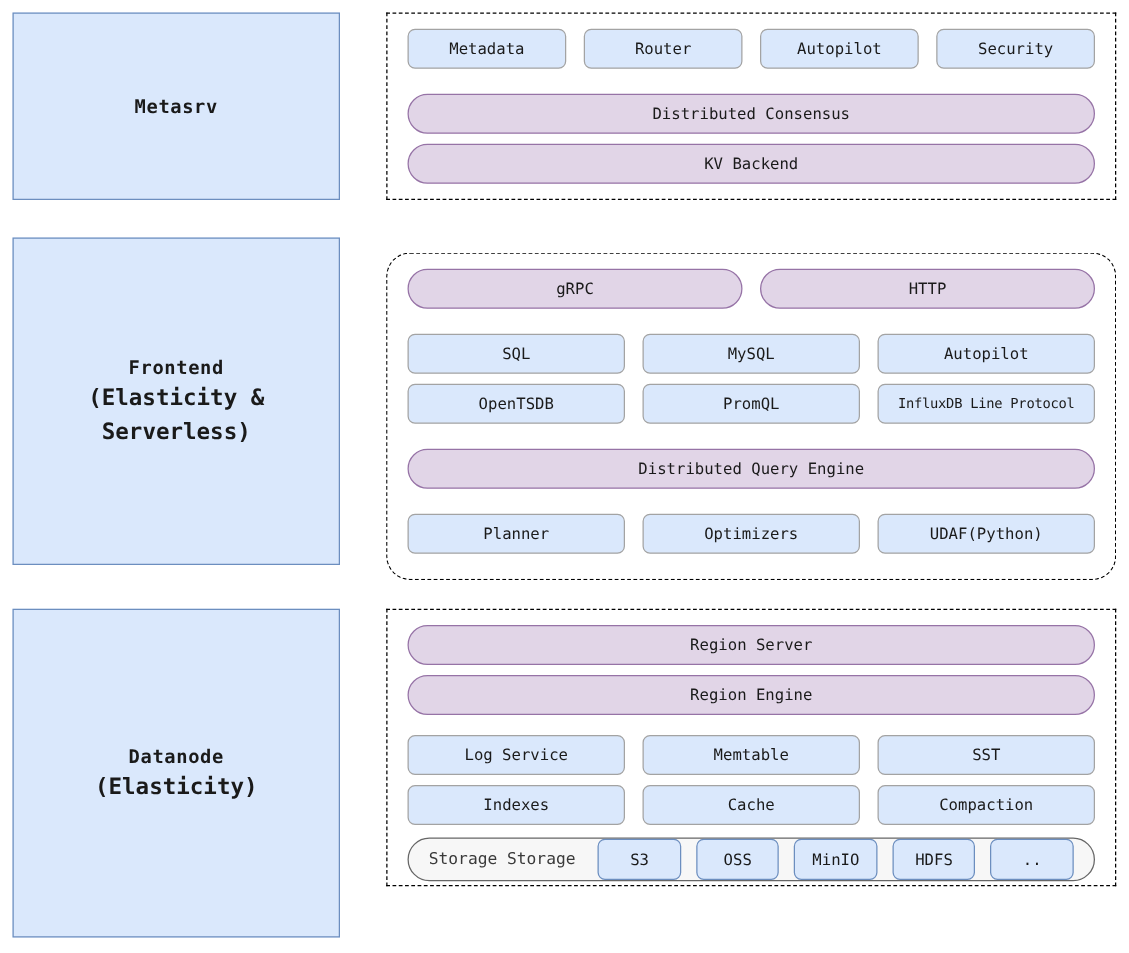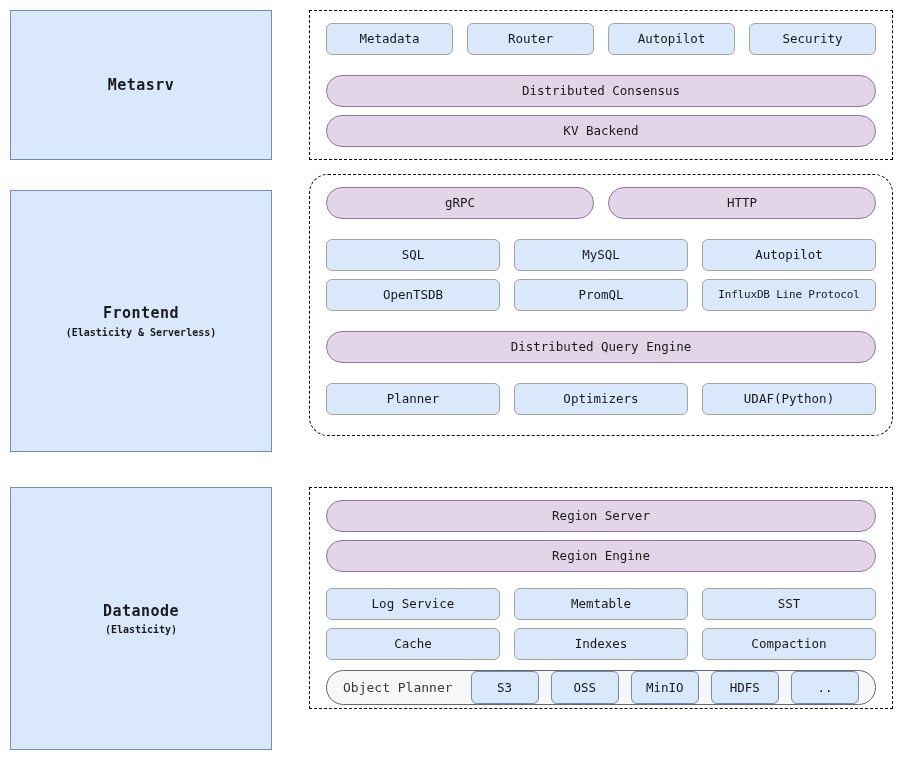--- a/index.html
+++ b/index.html
@@ -36,42 +36,42 @@
     justify-content: center;
     text-align: center;
   }
   .role-title {
     font-size: 15px;
     font-weight: bold;
     letter-spacing: 0.5px;
     line-height: 1.5;
   }
   .role-sub {
-    font-size: 10px;
+    font-size: 18px;
     font-weight: bold;
     line-height: 1.5;
   }
 
   #panel-metasrv  { top: 10px;  height: 150px; }
   #panel-frontend { top: 190px; height: 262px; }
   #panel-datanode { top: 487px; height: 263px; }
 
   
   .group {
     position: absolute;
     left: 309px;
     width: 584px;
     box-sizing: border-box;
     border: 1.6px dashed #000000;
     padding: 12px 16px;
     display: flex;
     flex-direction: column;
   }
   #group-metasrv  { top: 10px;  height: 150px; gap: 8px; }
-  #group-frontend { top: 174px; height: 262px; gap: 8px; border-radius: 19px; }
+  #group-frontend { top: 202px; height: 262px; gap: 8px; border-radius: 19px; }
   #group-datanode { top: 487px; height: 222px; gap: 8px; }
 
   .row {
     display: flex;
     gap: 14px;
     width: 100%;
   }
 
   
   .node {
@@ -205,26 +205,26 @@
     <div class="row">
       <div class="node purple flex1">Region Engine</div>
     </div>
     <div class="spacer-sm"></div>
     <div class="row">
       <div class="node blue flex1">Log Service</div>
       <div class="node blue flex1">Memtable</div>
       <div class="node blue flex1">SST</div>
     </div>
     <div class="row">
+      <div class="node blue flex1">Indexes</div>
       <div class="node blue flex1">Cache</div>
-      <div class="node blue flex1">Indexes</div>
       <div class="node blue flex1">Compaction</div>
     </div>
     <div class="storage-strip">
-      <div class="storage-label">Object Planner</div>
+      <div class="storage-label">Storage Storage</div>
       <div class="storage-item">S3</div>
       <div class="storage-item">OSS</div>
       <div class="storage-item">MinIO</div>
       <div class="storage-item">HDFS</div>
       <div class="storage-item">..</div>
     </div>
   </div>
 
 </div>
 

